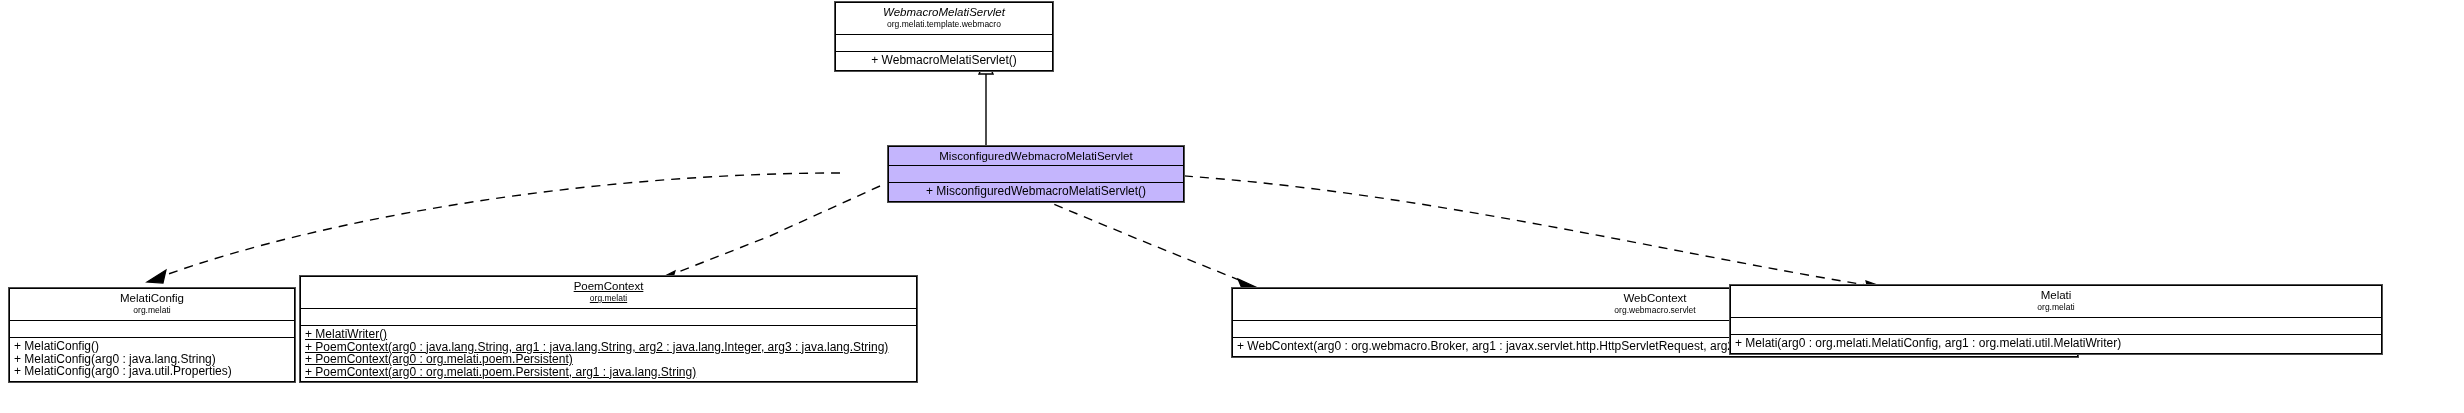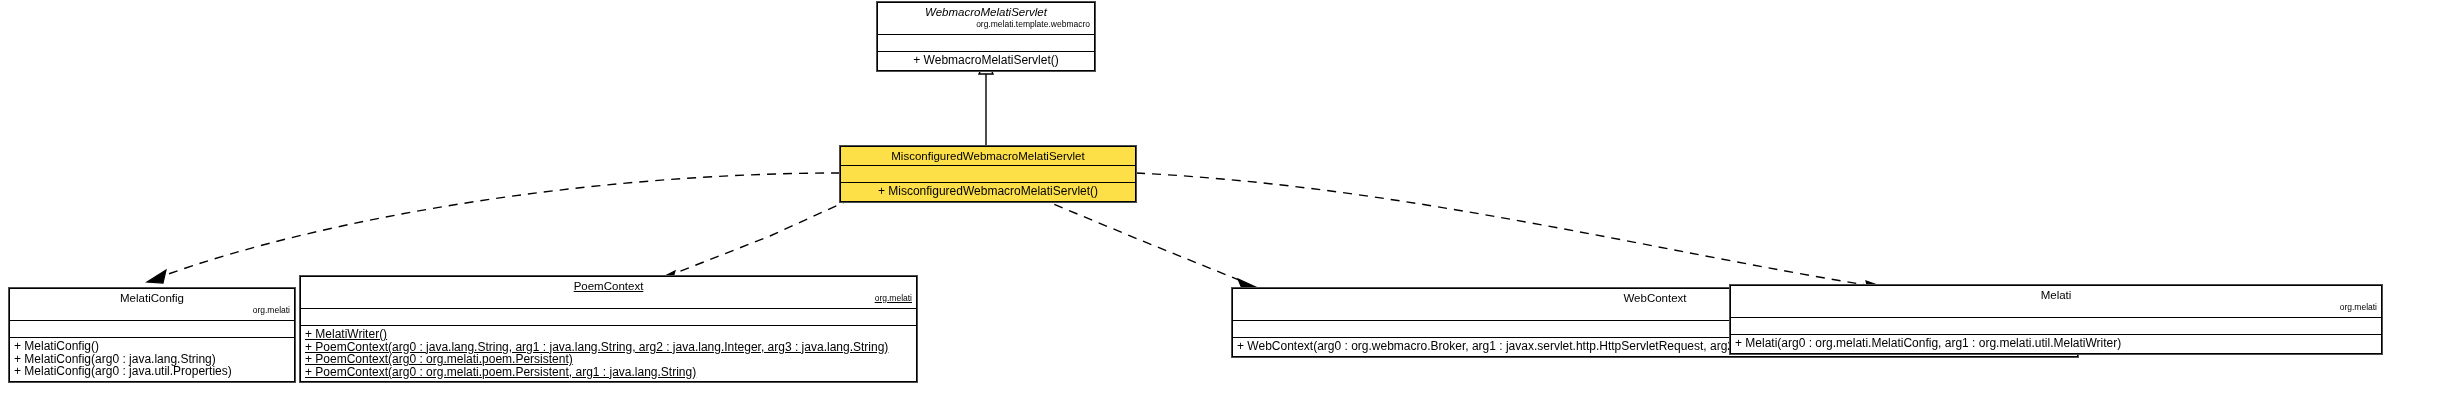--- a/index.html
+++ b/index.html
@@ -29,21 +29,22 @@
   }
   .uml-class {
     position: absolute;
     box-sizing: border-box;
     border: 1px solid #000000;
     background: #ffffff;
     outline: 1px solid #4d4d4d;
     outline-offset: 0px;
   }
   .uml-class.highlight {
-    background: #fde047;
+    background: #c4b5fd;
+    margin-left: 48px;
   }
   .compartment {
     box-sizing: border-box;
   }
   .compartment.header {
     text-align: center;
     padding: 3px 4px 4px 4px;
     border-bottom: 1px solid #000000;
   }
   .compartment.attrs {
@@ -60,21 +61,20 @@
     white-space: nowrap;
   }
   .cls-name.italic {
     font-style: italic;
   }
   .cls-pkg {
     font-size: 8.5px;
     line-height: 11px;
     color: #000000;
     white-space: nowrap;
-    text-align: right;
   }
   .op-line {
     font-size: 12px;
     line-height: 12.5px;
     color: #000000;
     white-space: nowrap;
     text-align: left;
   }
   .ops.center .op-line {
     text-align: center;
@@ -112,21 +112,21 @@
       <path d="M1010,186 L1140,240 L1244,282" fill="none" stroke="#000" stroke-width="1.4" stroke-dasharray="9,7"></path>
       <path d="M1258,288 L1238,279 L1243,291 Z" fill="#000" stroke="#000" stroke-width="1.2"></path>
     </g>
 
     <g>
       <path d="M1136,173 C1400,186 1650,250 1872,286" fill="none" stroke="#000" stroke-width="1.4" stroke-dasharray="9,7"></path>
       <path d="M1886,288 L1866,281 L1869,293 Z" fill="#000" stroke="#000" stroke-width="1.2"></path>
     </g>
   </svg>
 
-  <div class="uml-class" style="left:877px; top:2px; width:218px;">
+  <div class="uml-class" style="left:835px; top:2px; width:218px;">
     <div class="compartment header">
       <div class="cls-name italic">WebmacroMelatiServlet</div>
       <div class="cls-pkg">org.melati.template.webmacro</div>
     </div>
     <div class="compartment attrs"></div>
     <div class="compartment ops center">
       <div class="op-line">+ WebmacroMelatiServlet()</div>
     </div>
   </div>
 

